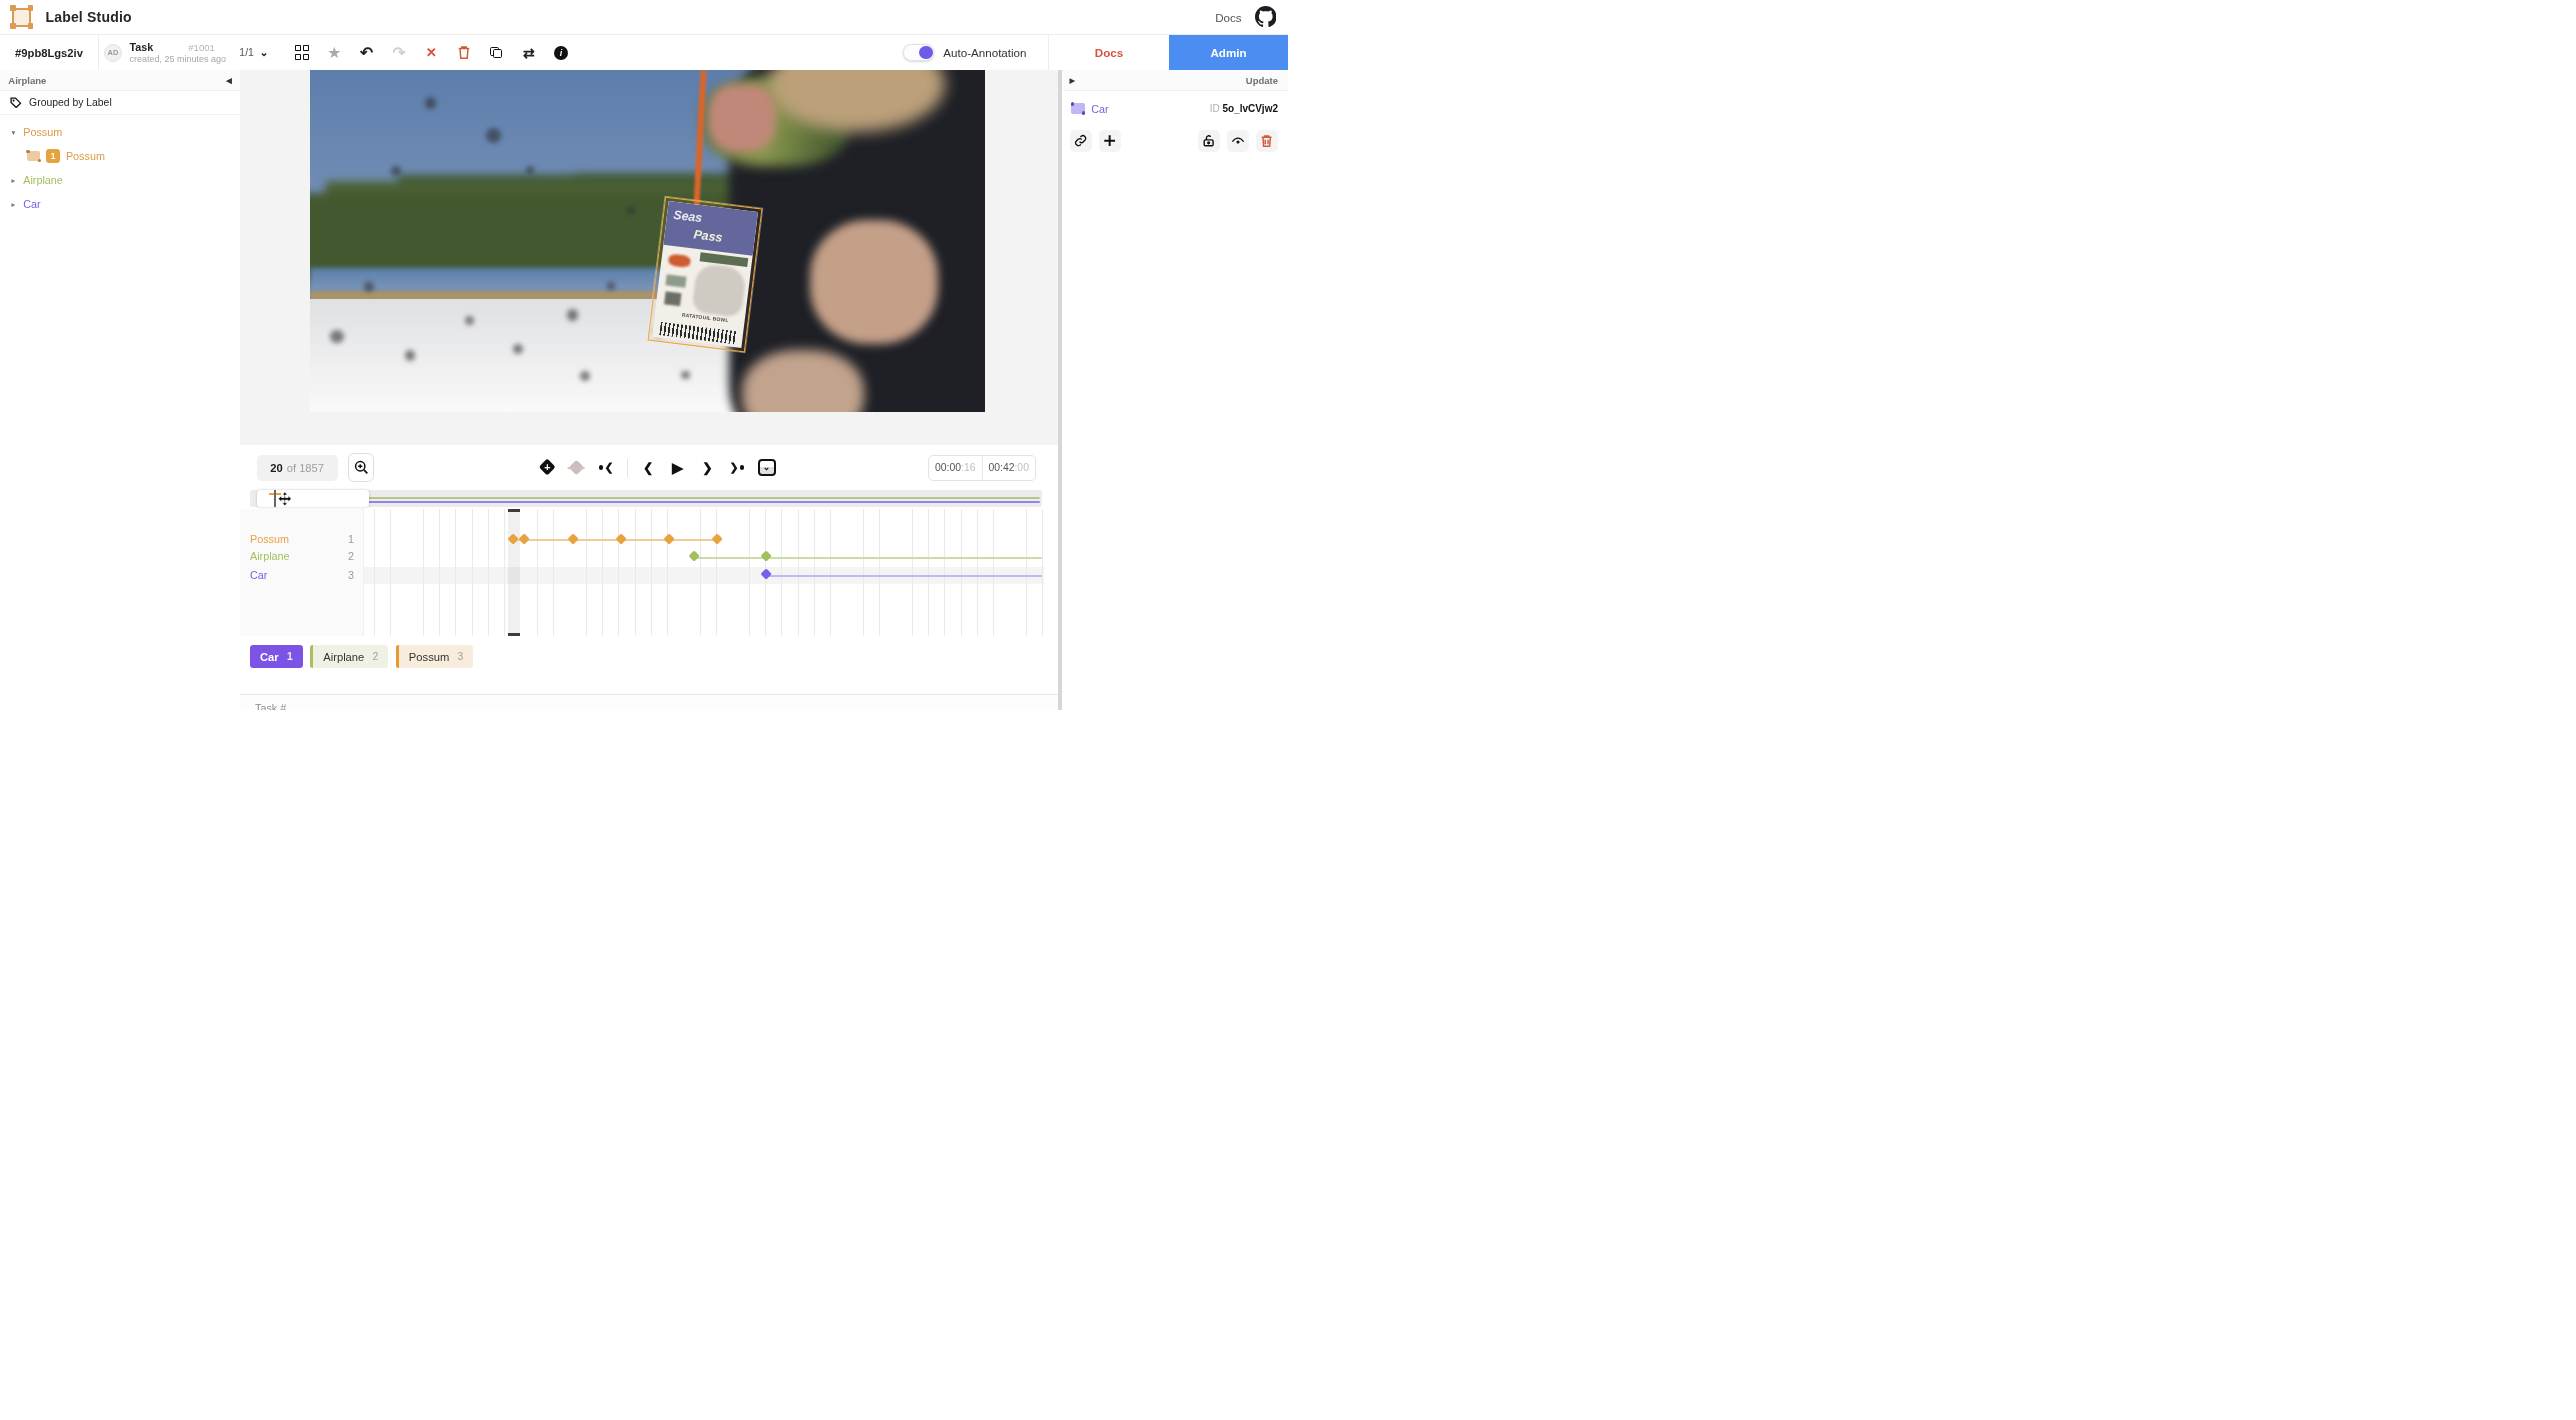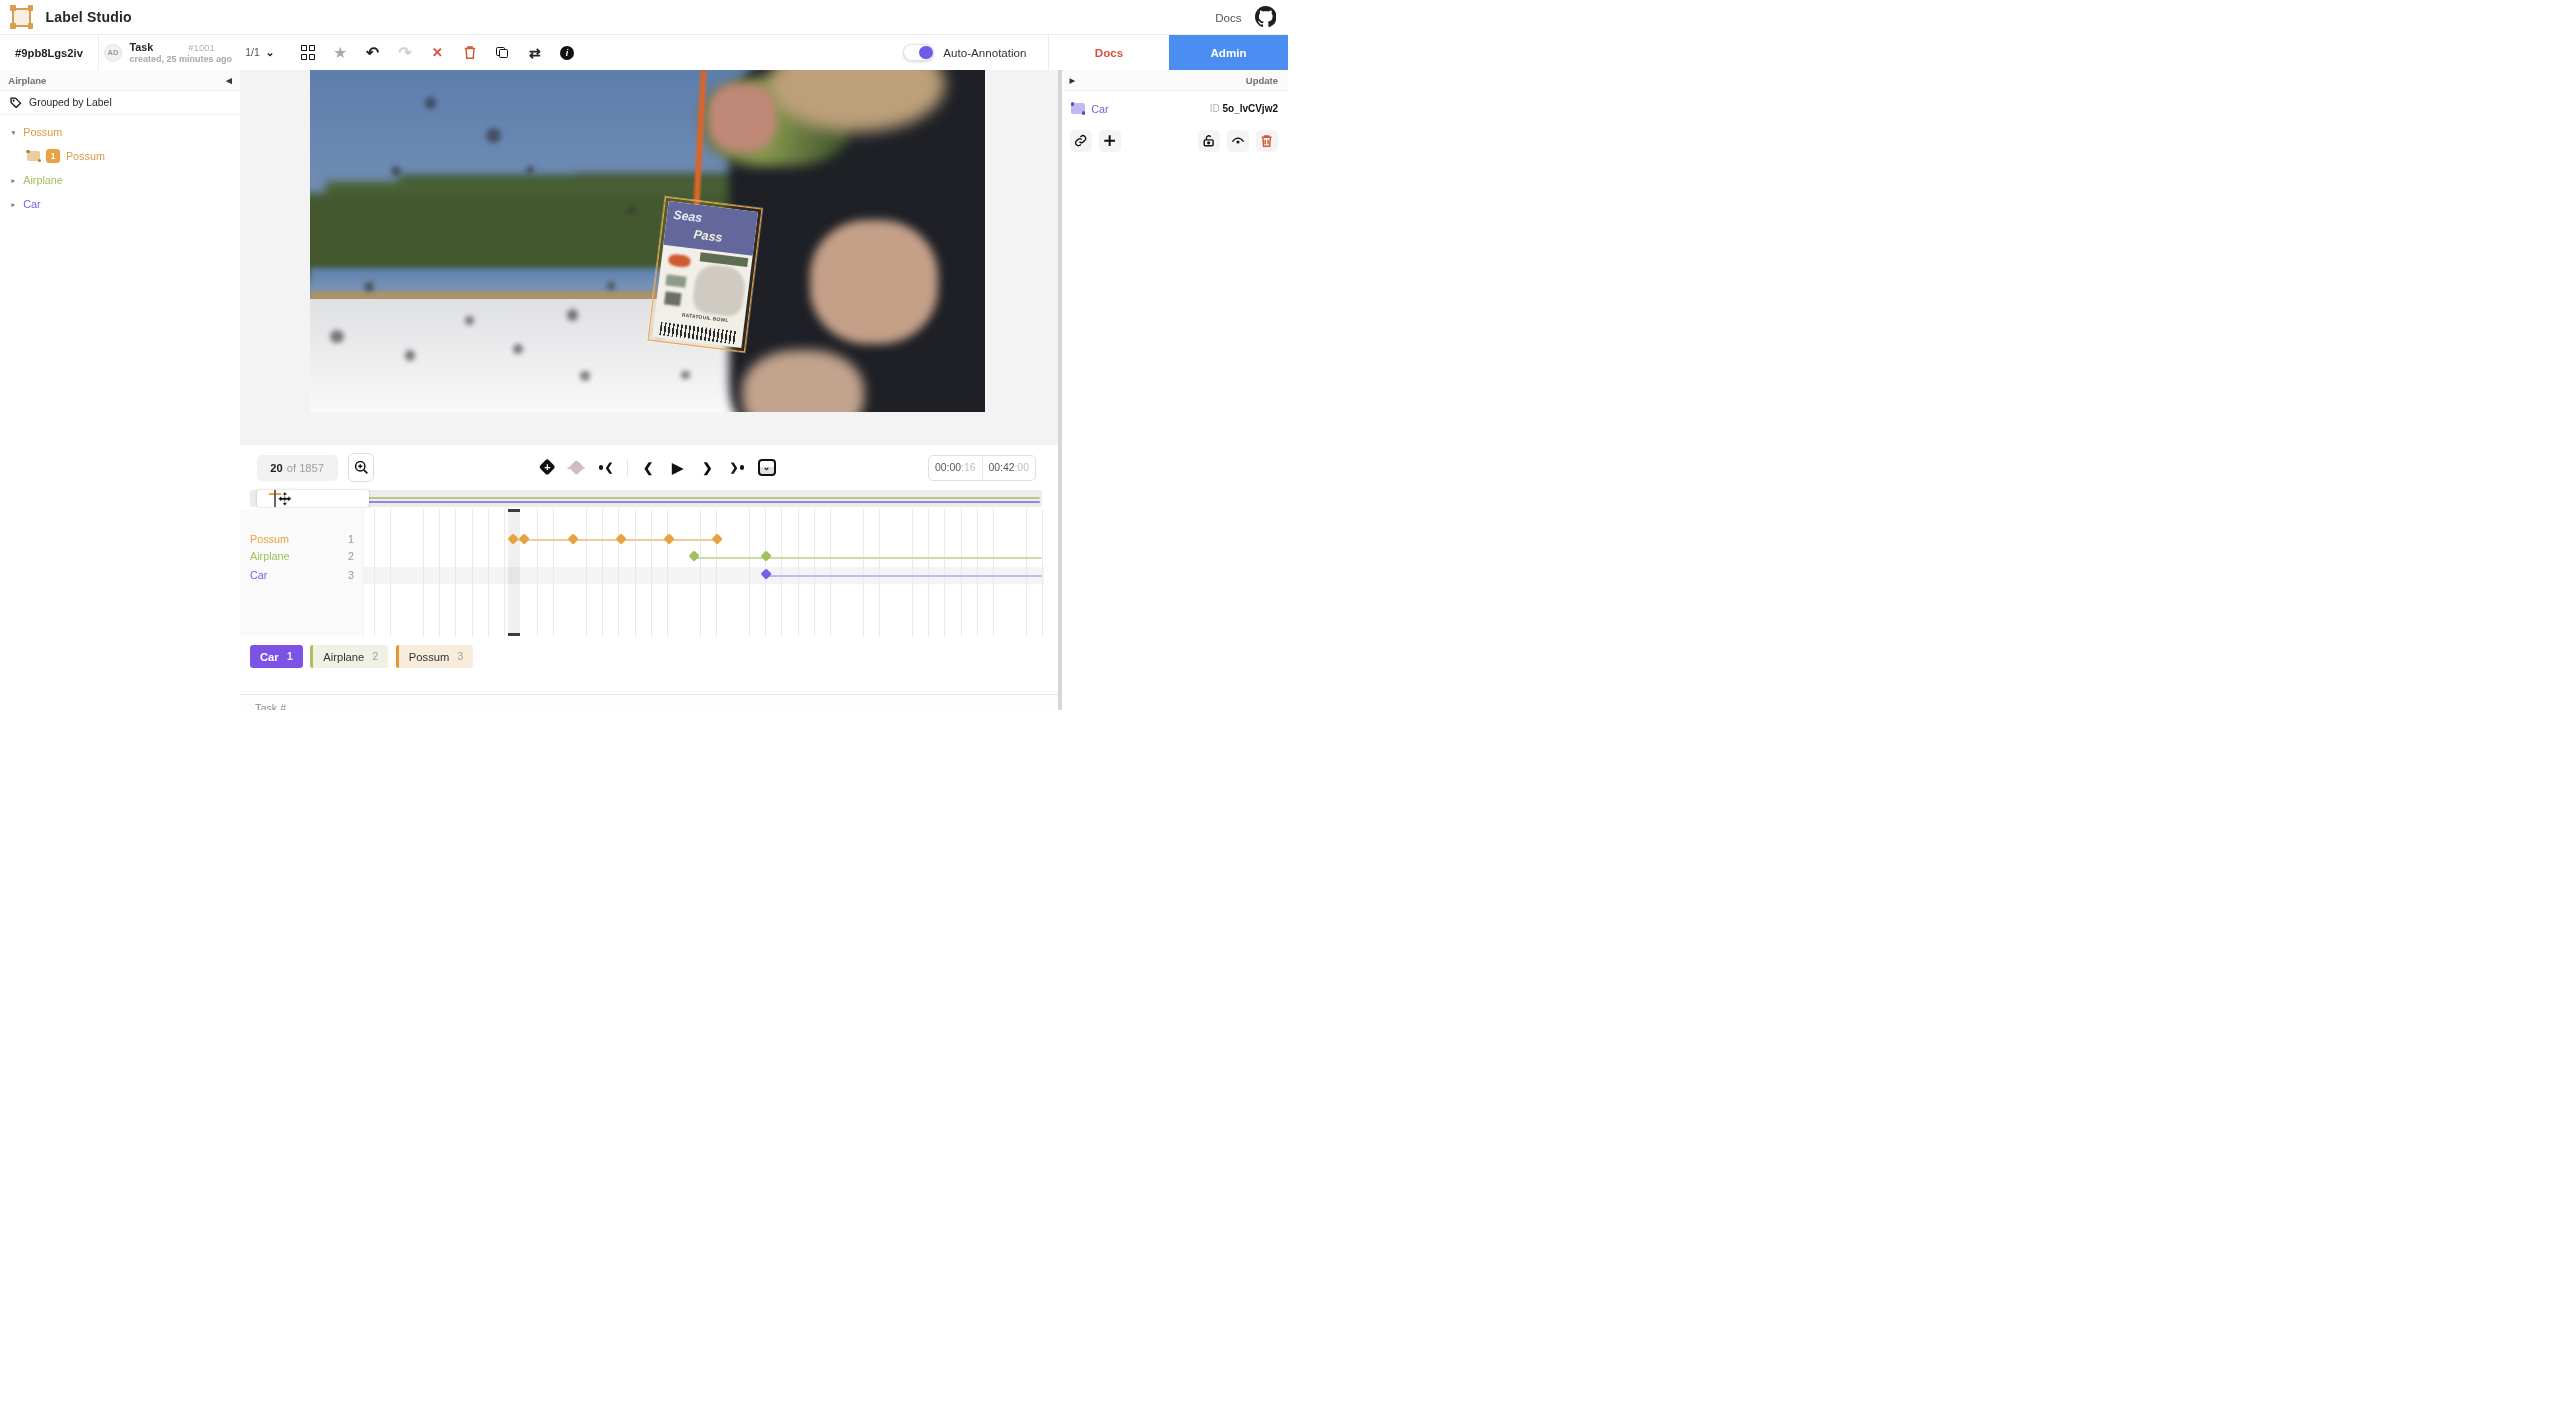--- a/index.html
+++ b/index.html
@@ -20,21 +20,21 @@
 
   
   .toolbar { position:absolute; left:0; top:35px; width:1288px; height:36px; background:#fff; border-bottom:0.8px solid #e7e7e7; display:flex; align-items:stretch; }
   .task-id { width:99px; display:flex; align-items:center; justify-content:center; font-size:11.2px; font-weight:bold; color:#1f1f1f; border-right:0.8px solid #ededed; }
   .anno-info { display:flex; align-items:center; padding:0 8.3px 0 5px; gap:7.5px; }
   .avatar { width:18px; height:18px; border-radius:50%; background:#f1f1f1; border:0.8px solid #e3e3e3; color:#9a9a9a; font-size:7.5px; font-weight:bold; display:flex; align-items:center; justify-content:center; }
   .anno-text { line-height:1.15; }
   .anno-name-row { display:flex; gap:35px; align-items:baseline; }
   .anno-name { font-size:10.8px; font-weight:bold; color:#262626; }
   .anno-id { font-size:9.5px; color:#b3b3b3; }
-  .anno-created { font-size:9px; color:#a8a8a8;font-weight:bold; }
+  .anno-created { font-size:9px; color:#a8a8a8; }
   .pager { display:flex; align-items:center; gap:5.8px; margin:0 11.6px 0 5px; font-size:10.4px; color:#555; }
   .pager .chev { font-size:10.8px; color:#222; font-weight:bold; }
   .tool-icons { display:flex; align-items:center; gap:12.4px; padding-left:11.6px; }
   .tbtn { width:20px; height:20px; display:flex; align-items:center; justify-content:center; font-size:13.3px; color:#222; cursor:pointer; }
   .icon-grid { display:grid; grid-template-columns:5.8px 5.8px; grid-template-rows:5.8px 5.8px; gap:2.5px; }
   .icon-grid b { border:1.7px solid #111; border-radius:0.8px; }
   .star { color:#a9a9a9; font-size:15.7px; }
   .undo { font-size:15.7px; font-weight:bold; }
   .redo { font-size:15.7px; font-weight:bold; color:#cfcfcf; }
   .xclose { color:#d9503c; font-size:13.3px; font-weight:bold; }

